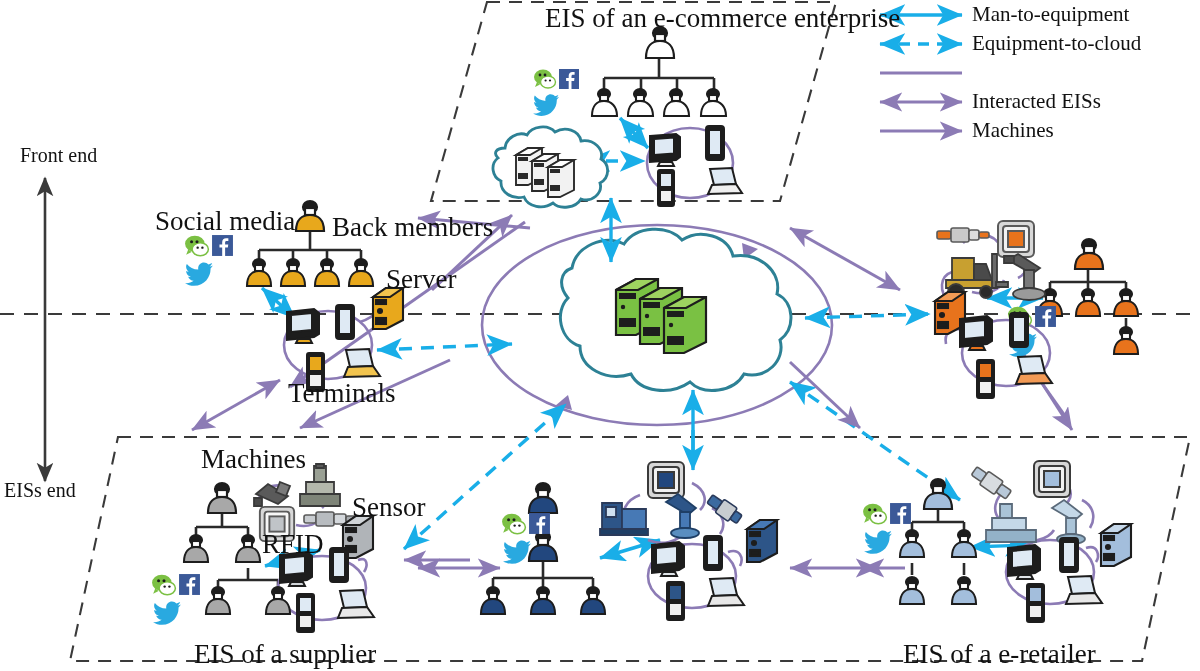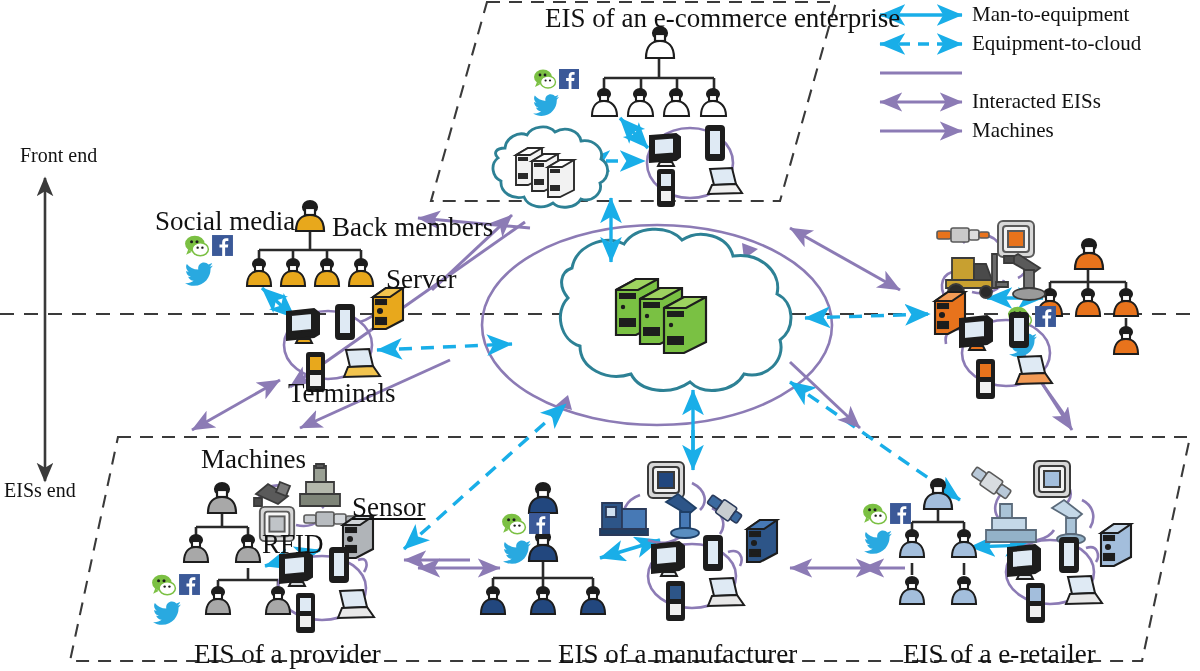--- a/index.html
+++ b/index.html
@@ -1154,24 +1154,23 @@
 <div class="lbl t22" style="left:545px;top:5px;">EIS of an e-commerce enterprise</div>
 
 <div class="lbl t22" style="left:155px;top:208px;">Social media</div>
 <div class="lbl t22" style="left:332px;top:214px;">Back members</div>
 <div class="lbl t22" style="left:386px;top:266px;">Server</div>
 <div class="lbl t22" style="left:288px;top:380px;">Terminals</div>
 
 
 <div class="lbl t22" style="left:201px;top:446px;">Machines</div>
 <div class="lbl t22" style="left:262px;top:531px;">RFID</div>
-<div class="lbl t22" style="left:352px;top:494px;text-decoration:underline;">Sensor</div>
-<div class="lbl t22" style="left:194px;top:641px;">EIS of a provider</div>
-
-<div class="lbl t22" style="left:558px;top:641px;">EIS of a manufacturer</div>
+<div class="lbl t22" style="left:352px;top:494px;">Sensor</div>
+<div class="lbl t22" style="left:194px;top:641px;">EIS of a supplier</div>
+
 
 <div class="lbl t22" style="left:903px;top:641px;">EIS of a e-retailer</div>
 
 <div class="lbl t20" style="left:4px;top:145px;margin-left:16px;">Front end</div>
 <div class="lbl t20" style="left:4px;top:480px;">EISs end</div>
 
 <div class="lbl legtxt" style="left:972px;top:4px;">Man-to-equipment</div>
 <div class="lbl legtxt" style="left:972px;top:33px;">Equipment-to-cloud</div>
 <div class="lbl legtxt" style="left:972px;top:91px;">Interacted EISs</div>
 <div class="lbl legtxt" style="left:972px;top:120px;">Machines</div>

